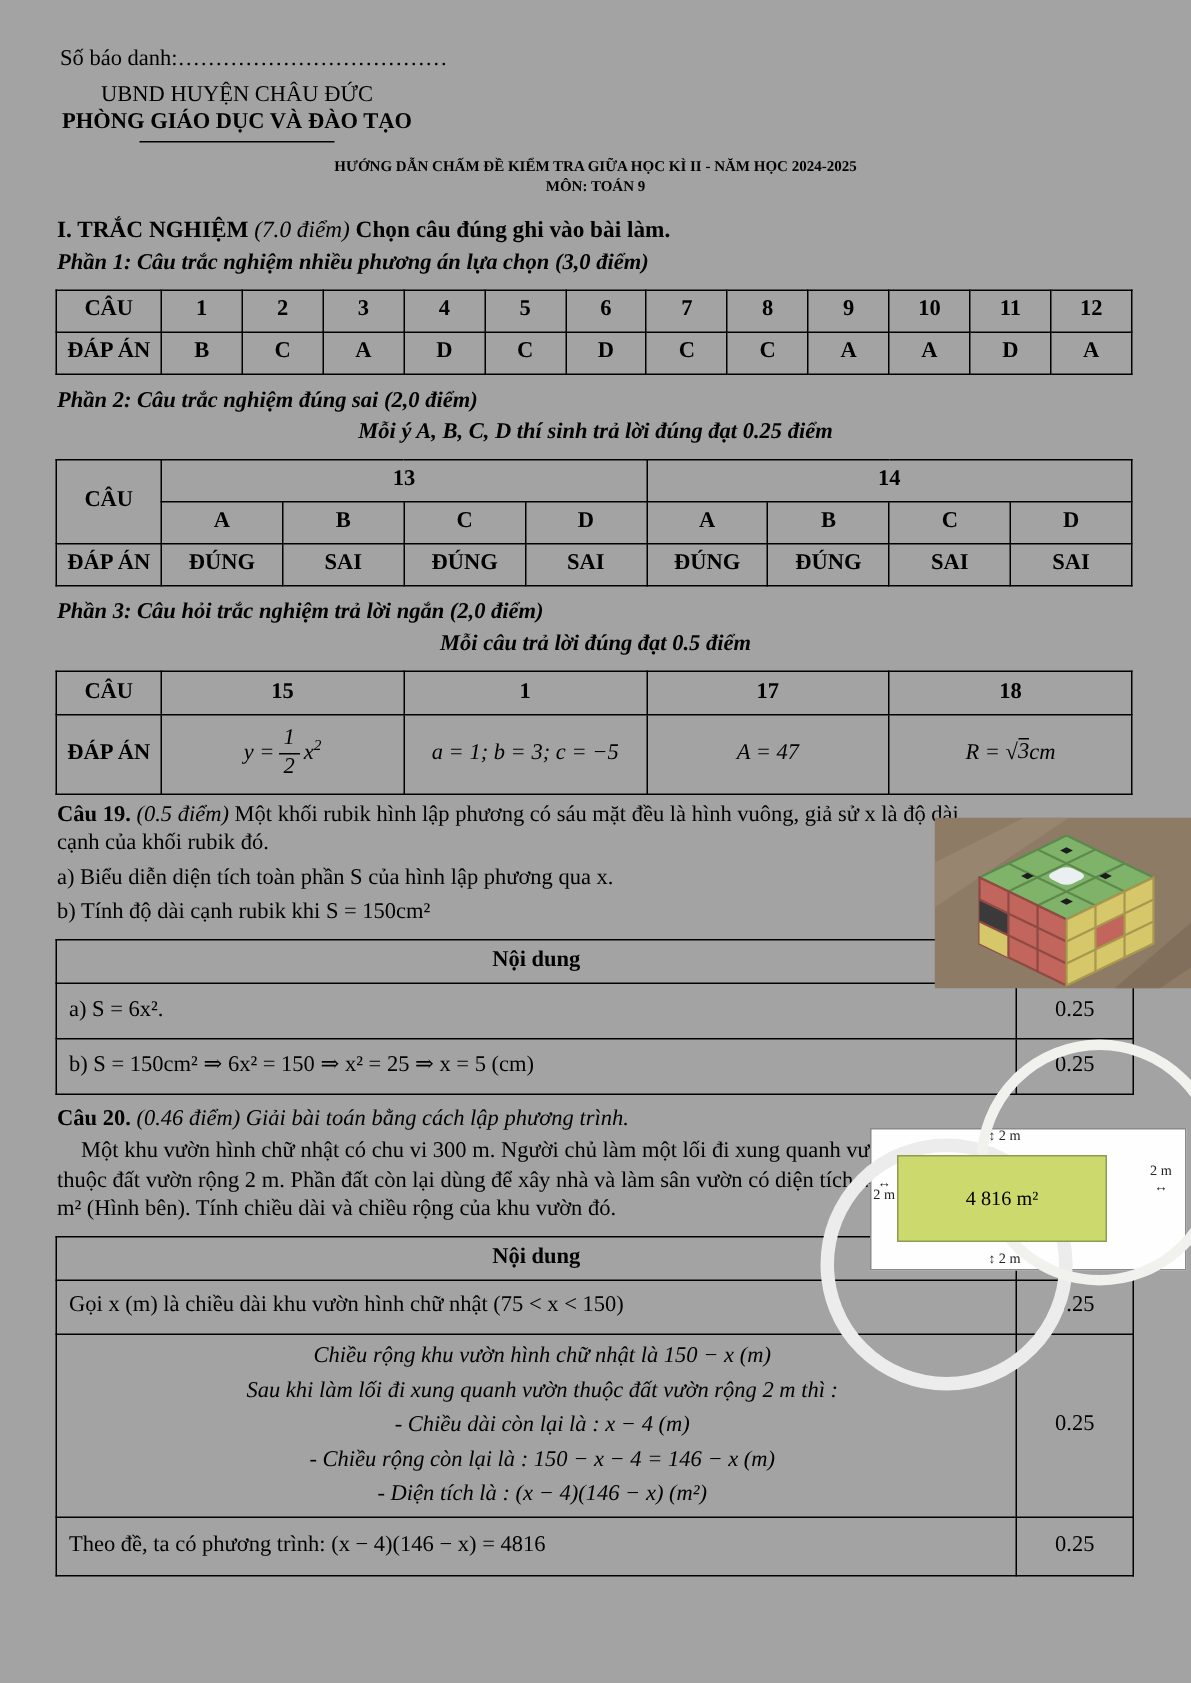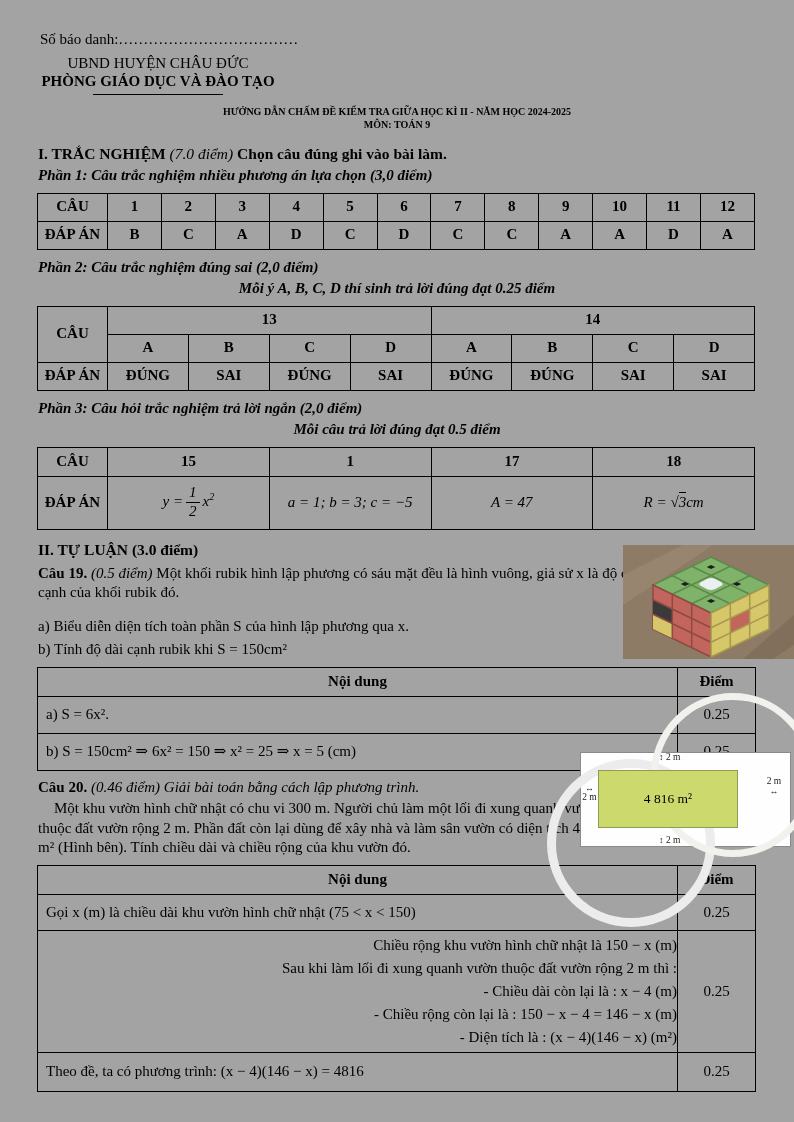--- a/index.html
+++ b/index.html
@@ -29,21 +29,21 @@
   .mc-table td{height:25px;}
   .ts-table td{height:25px;}
   .sa-table .hdr td{height:26px;font-weight:bold;}
   .sa-table .ansrow td{height:50px;font-style:italic;}
   .essay-table td{height:26px;}
   .essay-table .content-cell{text-align:left;padding-left:8px;}
   .essay-table .pt-cell{font-weight:normal;}
   .essay-table .hdr td{font-weight:bold;}
   .row-tall td{height:34px;}
   .multi-line{padding:3px 0;}
-  .multi-line div{line-height:23px;text-align:right;}
+  .multi-line div{line-height:23px;text-align:center;font-style:italic;}
   
   .frac{display:inline-block;vertical-align:middle;text-align:center;line-height:1.05;margin:0 3px;}
   .frac .num{display:block;border-bottom:1.1px solid #000;padding:0 3px 1px 3px;}
   .frac .den{display:block;padding-top:1px;}
   sup{font-size:0.68em;}
   .radicand{border-top:1.1px solid #000;padding-top:0.5px;}
   .sqrt-sym{font-style:normal;}
   
   .essay-para{margin:6px 38px 0 38px;}
   .wrap-right19{margin-right:150px;}
@@ -214,28 +214,27 @@
       <td>a = 1; b = 3; c = −5</td>
       <td>A = 47</td>
       <td>
         <span>R =</span>
         <span class="sqrt-sym">√</span><span class="radicand">3</span><span>cm</span>
       </td>
     </tr>
   </tbody>
     </table>
 
-  <div class="sec-heading b" style="margin-top:10px">II. TỰ LUẬN (3.0 điểm)</div>
 
   <div class="essay-para wrap-right19" style="margin-top:4px">
     <span class="b">Câu 19.</span>
     <span class="i">(0.5 điểm)</span>
     <span>Một khối rubik hình lập phương có sáu mặt đều là hình vuông, giả sử x là độ dài cạnh của khối rubik đó.</span>
   </div>
-  <div class="essay-para wrap-right19" style="margin-top:14px">a) Biểu diễn diện tích toàn phần S của hình lập phương qua x.</div>
+  <div class="essay-para wrap-right19" style="margin-top:3px">a) Biểu diễn diện tích toàn phần S của hình lập phương qua x.</div>
   <div class="essay-para wrap-right19" style="margin-top:4px">b) Tính độ dài cạnh rubik khi S = 150cm²</div>
 
   <div class="rubik">
     <svg width="171" height="114" viewBox="0 0 171 114" xmlns="http://www.w3.org/2000/svg">
       <rect width="171" height="114" fill="#8d7b66"></rect>
       <polygon points="0,30 60,0 90,0 0,60" fill="#9c8a73" opacity="0.7"></polygon>
       <polygon points="120,114 171,70 171,100 150,114" fill="#7c6b57" opacity="0.7"></polygon>
 
       <polygon points="88,12 146,40 88,68 30,40" fill="#7fb369" stroke="#5d8a4c" stroke-width="1.5"></polygon>
       <line x1="49.3" y1="30.7" x2="107.3" y2="58.7" stroke="#5d8a4c" stroke-width="1.5"></line>

